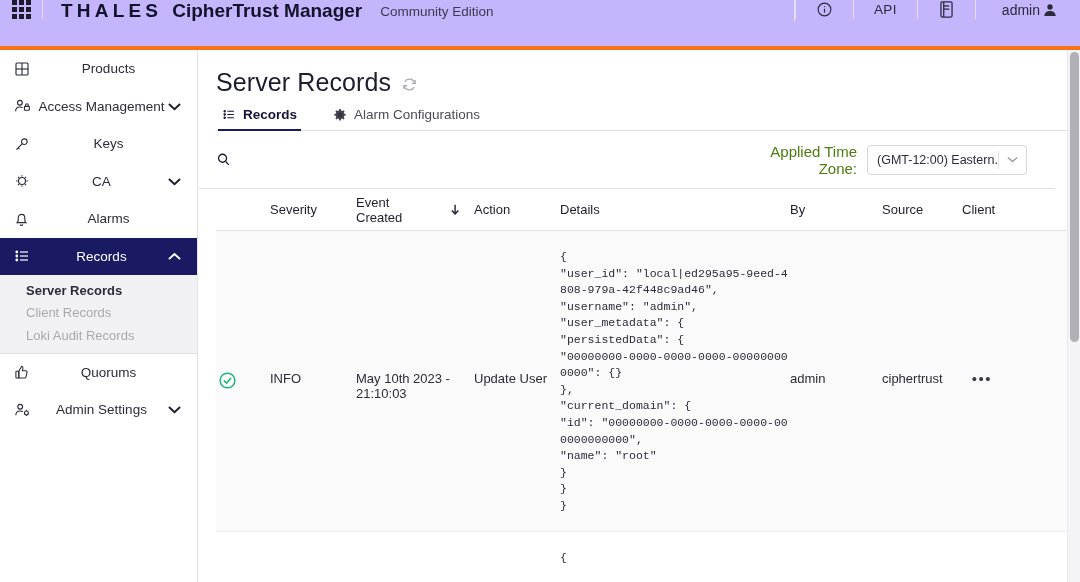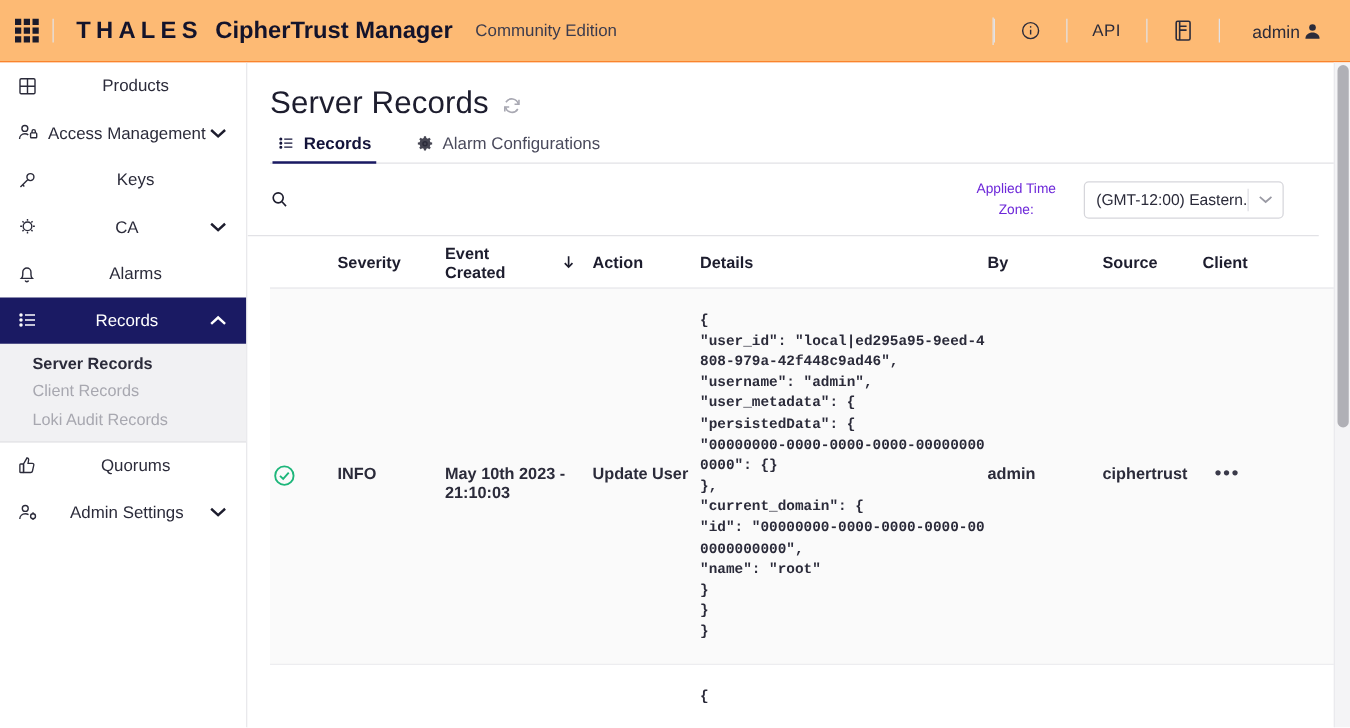--- a/index.html
+++ b/index.html
@@ -9,22 +9,22 @@
     overflow: hidden;
     background: #ffffff;
     font-family: "Liberation Sans", sans-serif;
     color: #2b2b3a;
   }
   #app { position: relative; width: 1080px; height: 582px; overflow: hidden; }
 
   
   .topbar {
     position: absolute; top: 0; left: 0; width: 1080px; height: 50px;
-    background: #fdba74; border-bottom: 1px solid #f97316;
-    display: flex; align-items: center;
+    background: #c4b5fd; border-bottom: 4px solid #f97316;
+    display: flex; align-items: flex-start;
   }
   .app-switcher {
     width: 43px; min-width: 43px; display: flex; align-items: center; justify-content: center;
     border-right: 1px solid #e2e2e6; cursor: pointer;
   }
   .grid-icon { display: grid; grid-template-columns: repeat(3, 5px); grid-gap: 2px; }
   .grid-icon i { display: block; width: 5px; height: 5px; background: #1b1b2b; }
   .brand {
     display: flex; align-items: center; padding-left: 18px; gap: 12px; flex: 1;
   }
@@ -90,35 +90,35 @@
   }
   .tab.active { color: #13133a; font-weight: 600; border-bottom-color: #1a1a63; }
 
   .filter-row {
     display: flex; align-items: center; height: 58px; padding: 0 28px 0 18px;
     border-bottom: 1px solid #e2e2e6; width: 857px;
   }
   .search-btn { cursor: pointer; display: flex; align-items: center; }
   .filter-spacer { flex: 1; }
   .tz-label {
-    font-size: 11px; color: #6d28d9; line-height: 17px; text-align: center;
+    font-size: 15px; color: #4d7c0f; line-height: 17px; text-align: right;
     width: 88px; margin-right: 10px;
   }
   .tz-select {
     width: 160px; height: 30px; border: 1px solid #d6d6db; border-radius: 4px;
     background: #fff; display: flex; align-items: center; cursor: pointer;
   }
   .tz-value {
     flex: 1; font-size: 12.5px; color: #2b2b3a; padding-left: 9px; white-space: nowrap; overflow: hidden;
   }
   .tz-sep { width: 1px; height: 18px; background: #e0e0e5; }
   .tz-chev { width: 27px; display: flex; align-items: center; justify-content: center; }
 
   
-  .table { width: 857px; margin-left: 18px; font-weight: bold; }
+  .table { width: 857px; margin-left: 18px; }
   .thead {
     display: flex; align-items: center; height: 42px;
     border-bottom: 1px solid #e2e2e6; font-size: 13px; color: #1d1d2e;
   }
   .tbody { }
   .row {
     display: flex; align-items: flex-start; background: #fafafa;
     border-bottom: 1px solid #ededf0; padding: 18px 0 16px 0;
   }
   .row.alt { background: #ffffff; border-bottom: none; }

